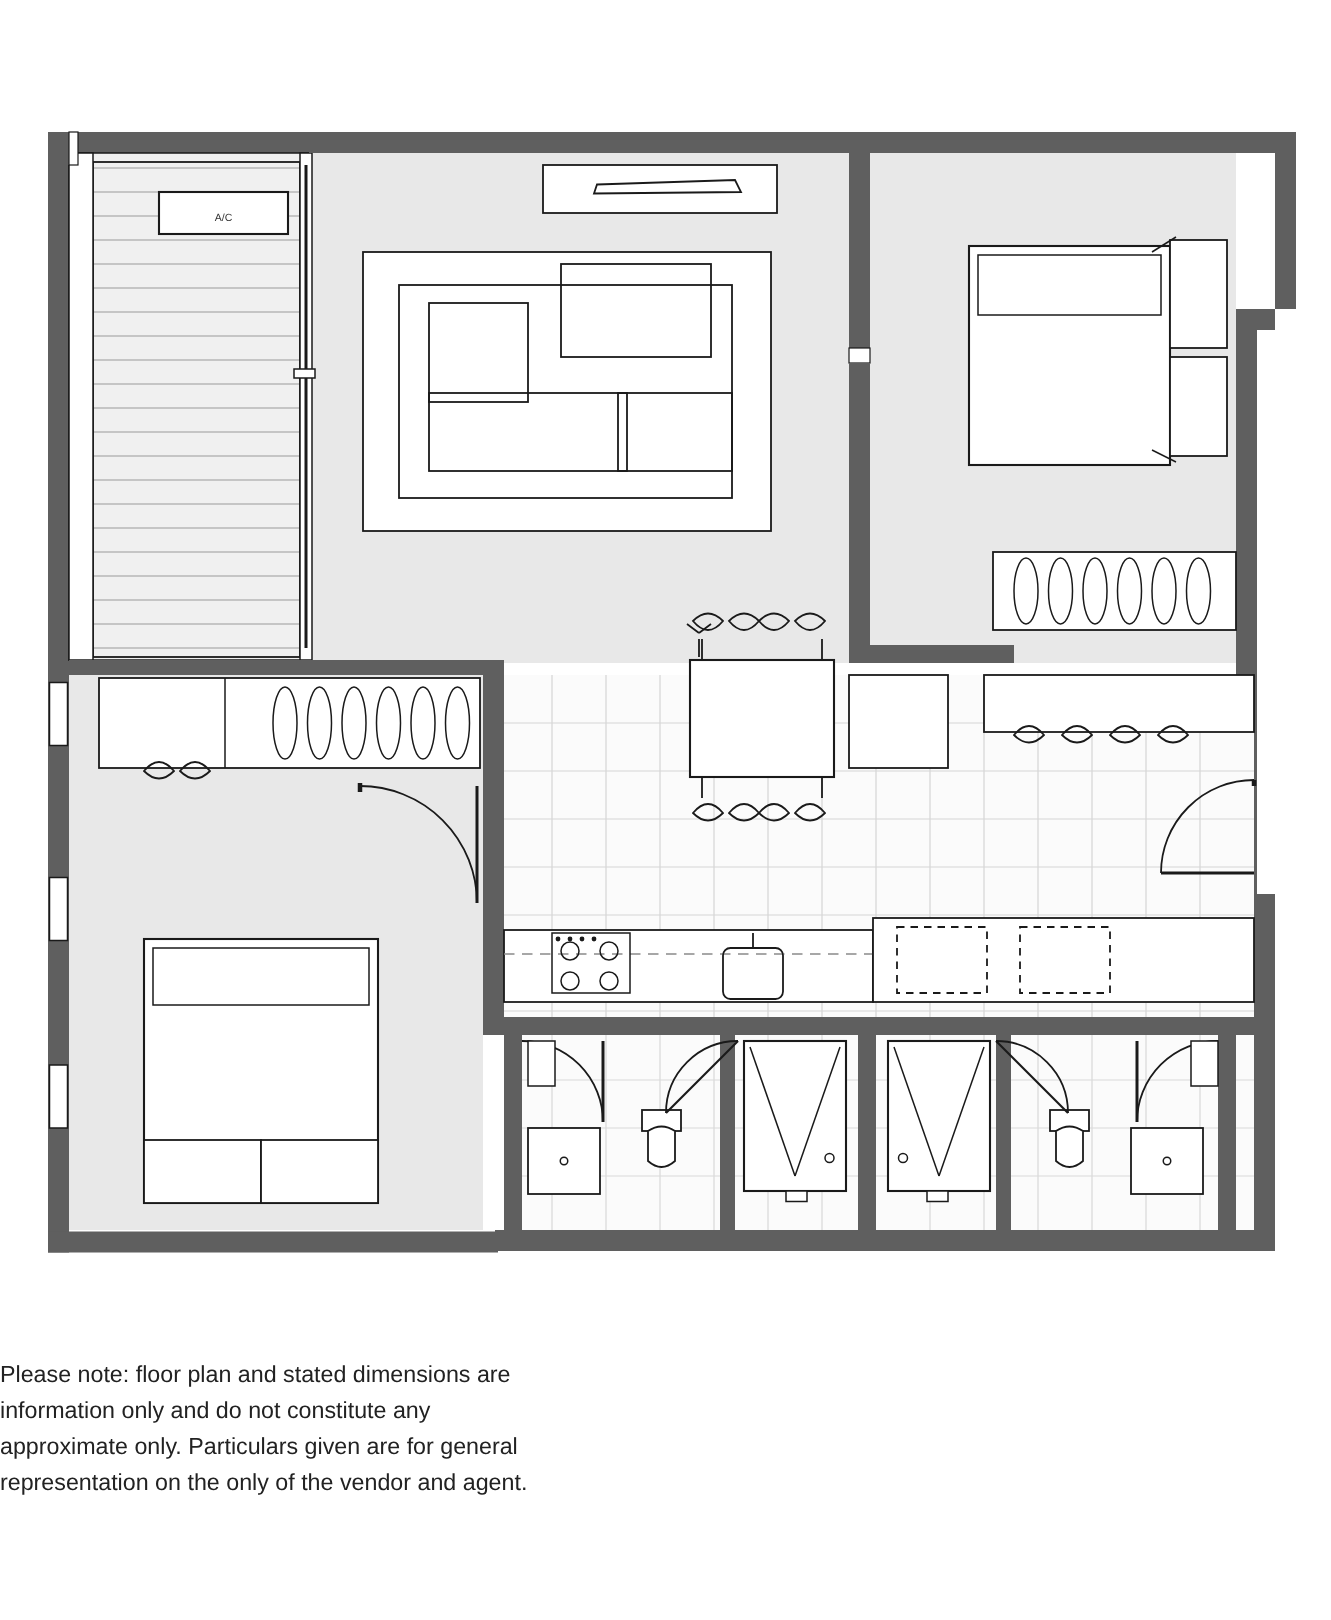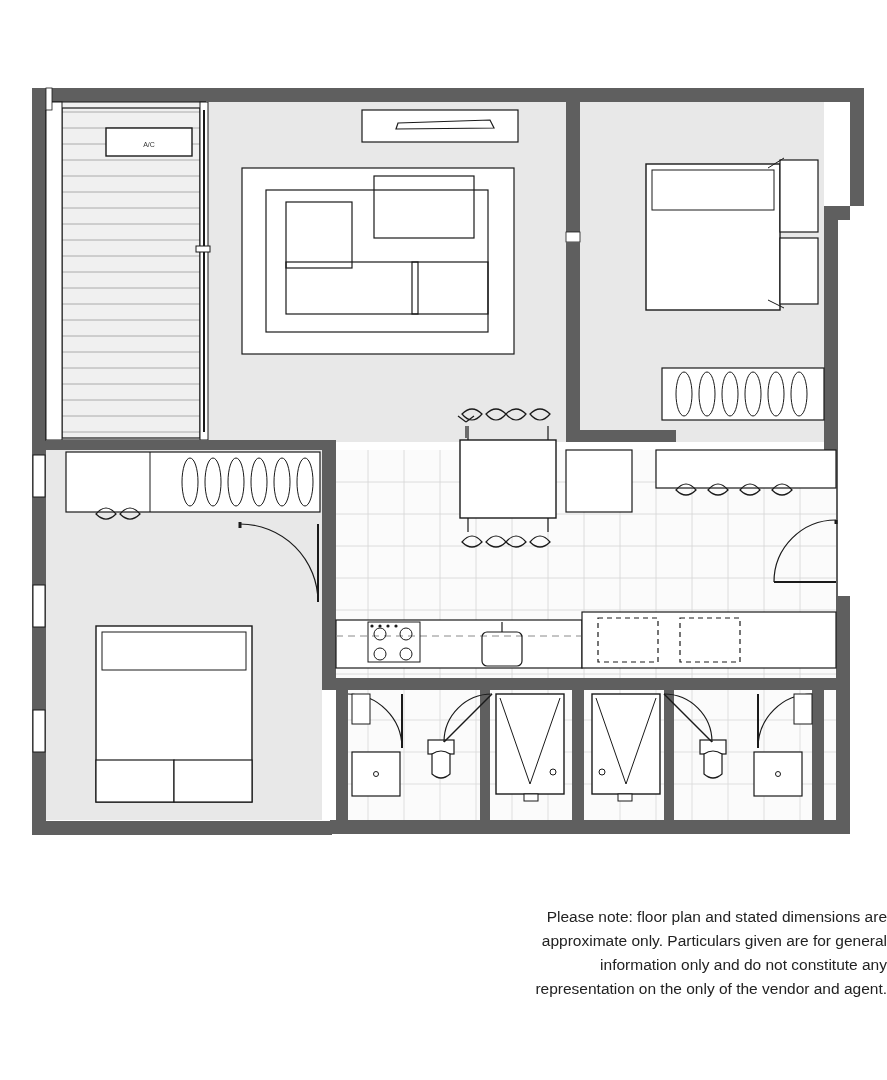--- a/index.html
+++ b/index.html
@@ -24,21 +24,21 @@
   .plan-svg {
     position: absolute;
     left: 0;
     top: 0;
   }
   .disclaimer {
     position: absolute;
     left: 0;
     top: 905px;
     width: 887px;
-    text-align: right;
+    text-align: left;
     font-size: 15.5px;
     line-height: 1.55;
     color: #222222;
     font-family: "Liberation Sans", sans-serif;
   }
   .disclaimer div {
     white-space: nowrap;
   }
   .ac-label {
     font-size: 7px;
@@ -392,18 +392,18 @@
     <g>
       <rect x="32" y="88" width="14" height="22" fill="#5f5f5f"></rect>
       <rect x="46" y="88" width="6" height="22" fill="#ffffff" stroke="#1a1a1a" stroke-width="0.8"></rect>
       <rect x="206" y="88" width="86" height="14" fill="#5f5f5f"></rect>
     </g>
 
   </svg>
 
   <div class="disclaimer">
     <div>Please note: floor plan and stated dimensions are</div>
+    <div>information only and do not constitute any</div>
     <div>approximate only. Particulars given are for general</div>
-    <div>information only and do not constitute any</div>
     <div>representation on the only of the vendor and agent.</div>
   </div>
 
 </div>
 
 </body></html>

